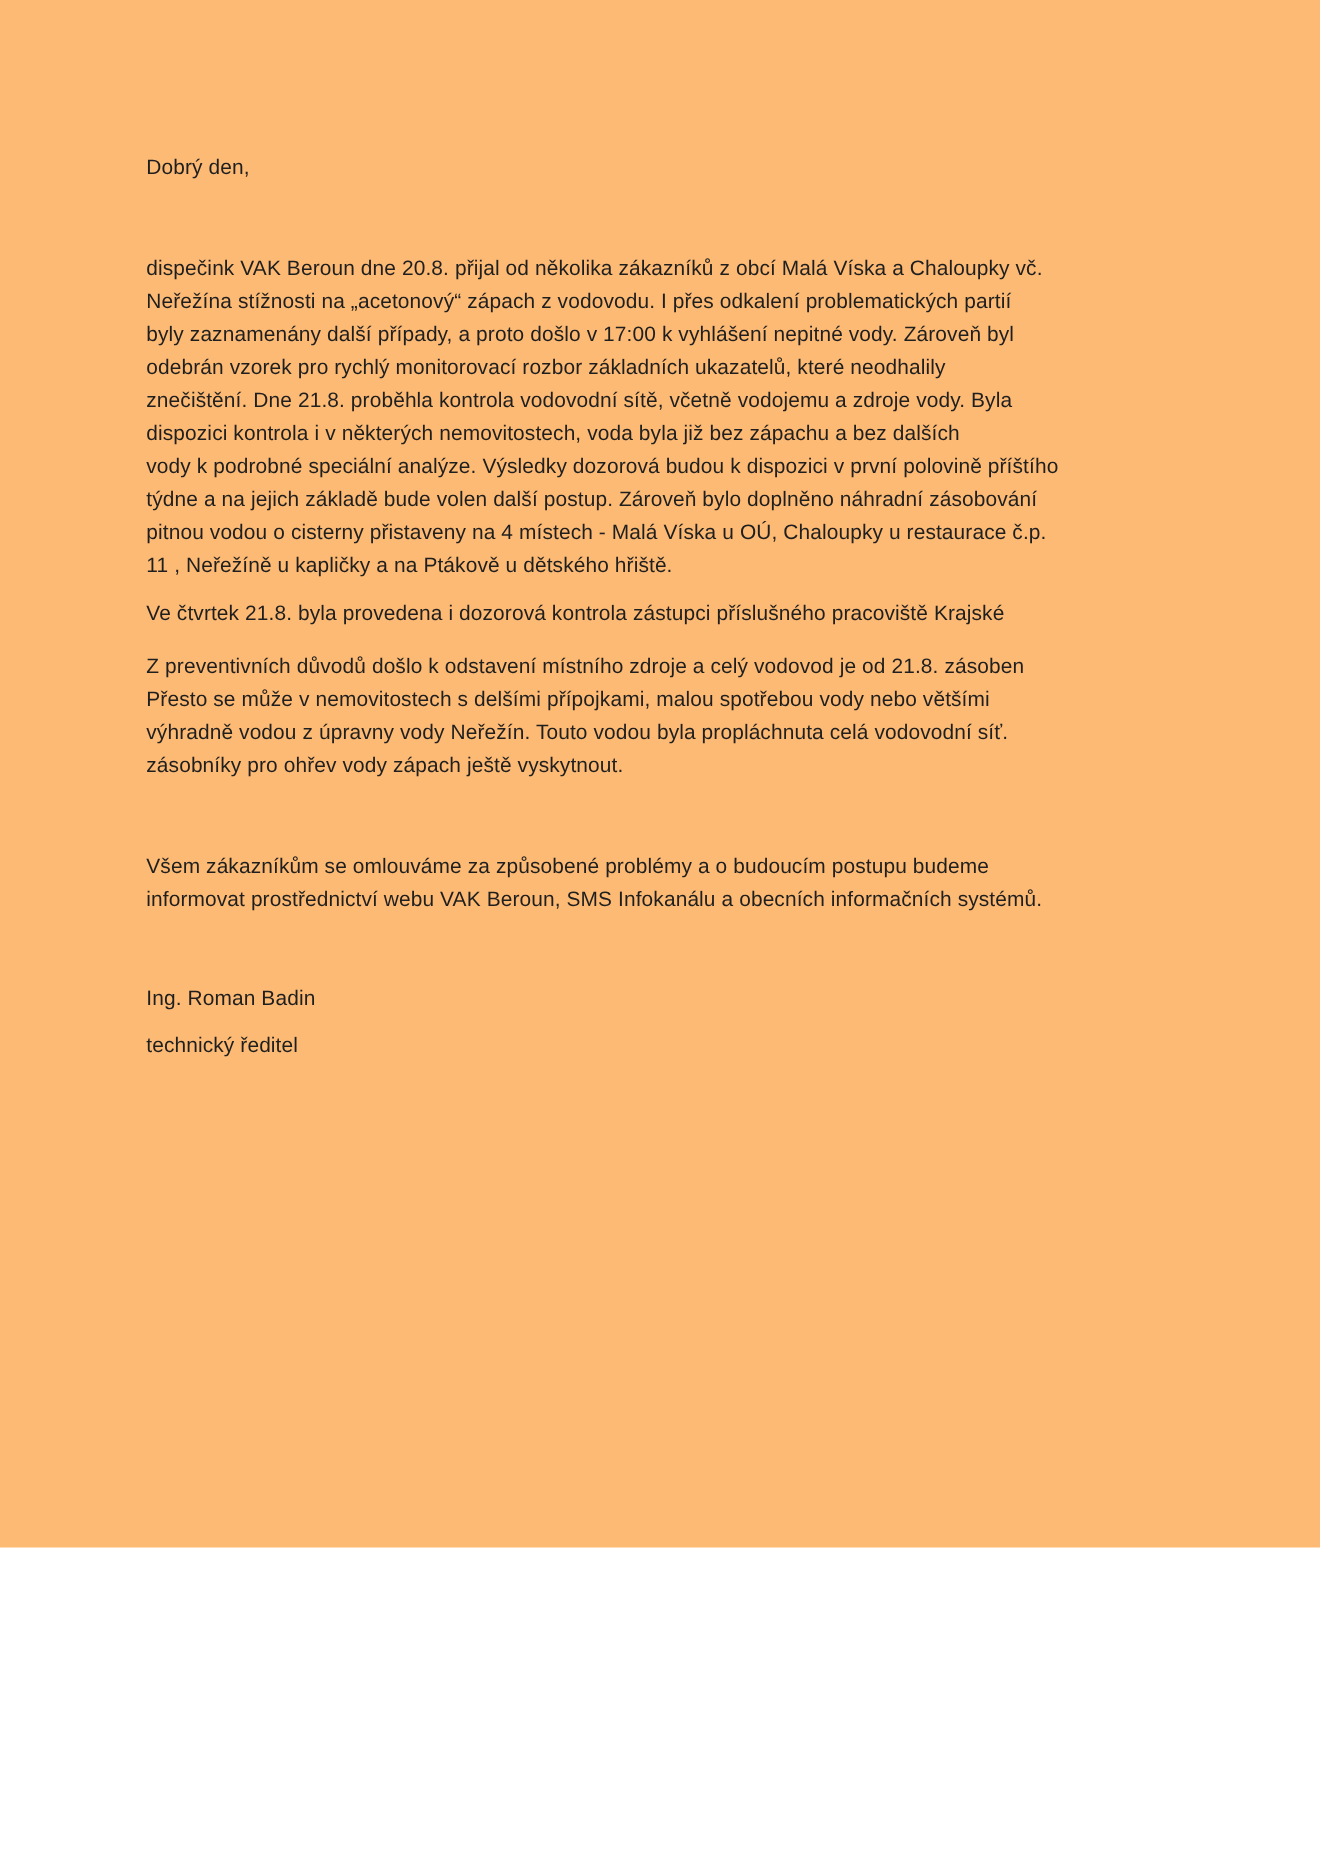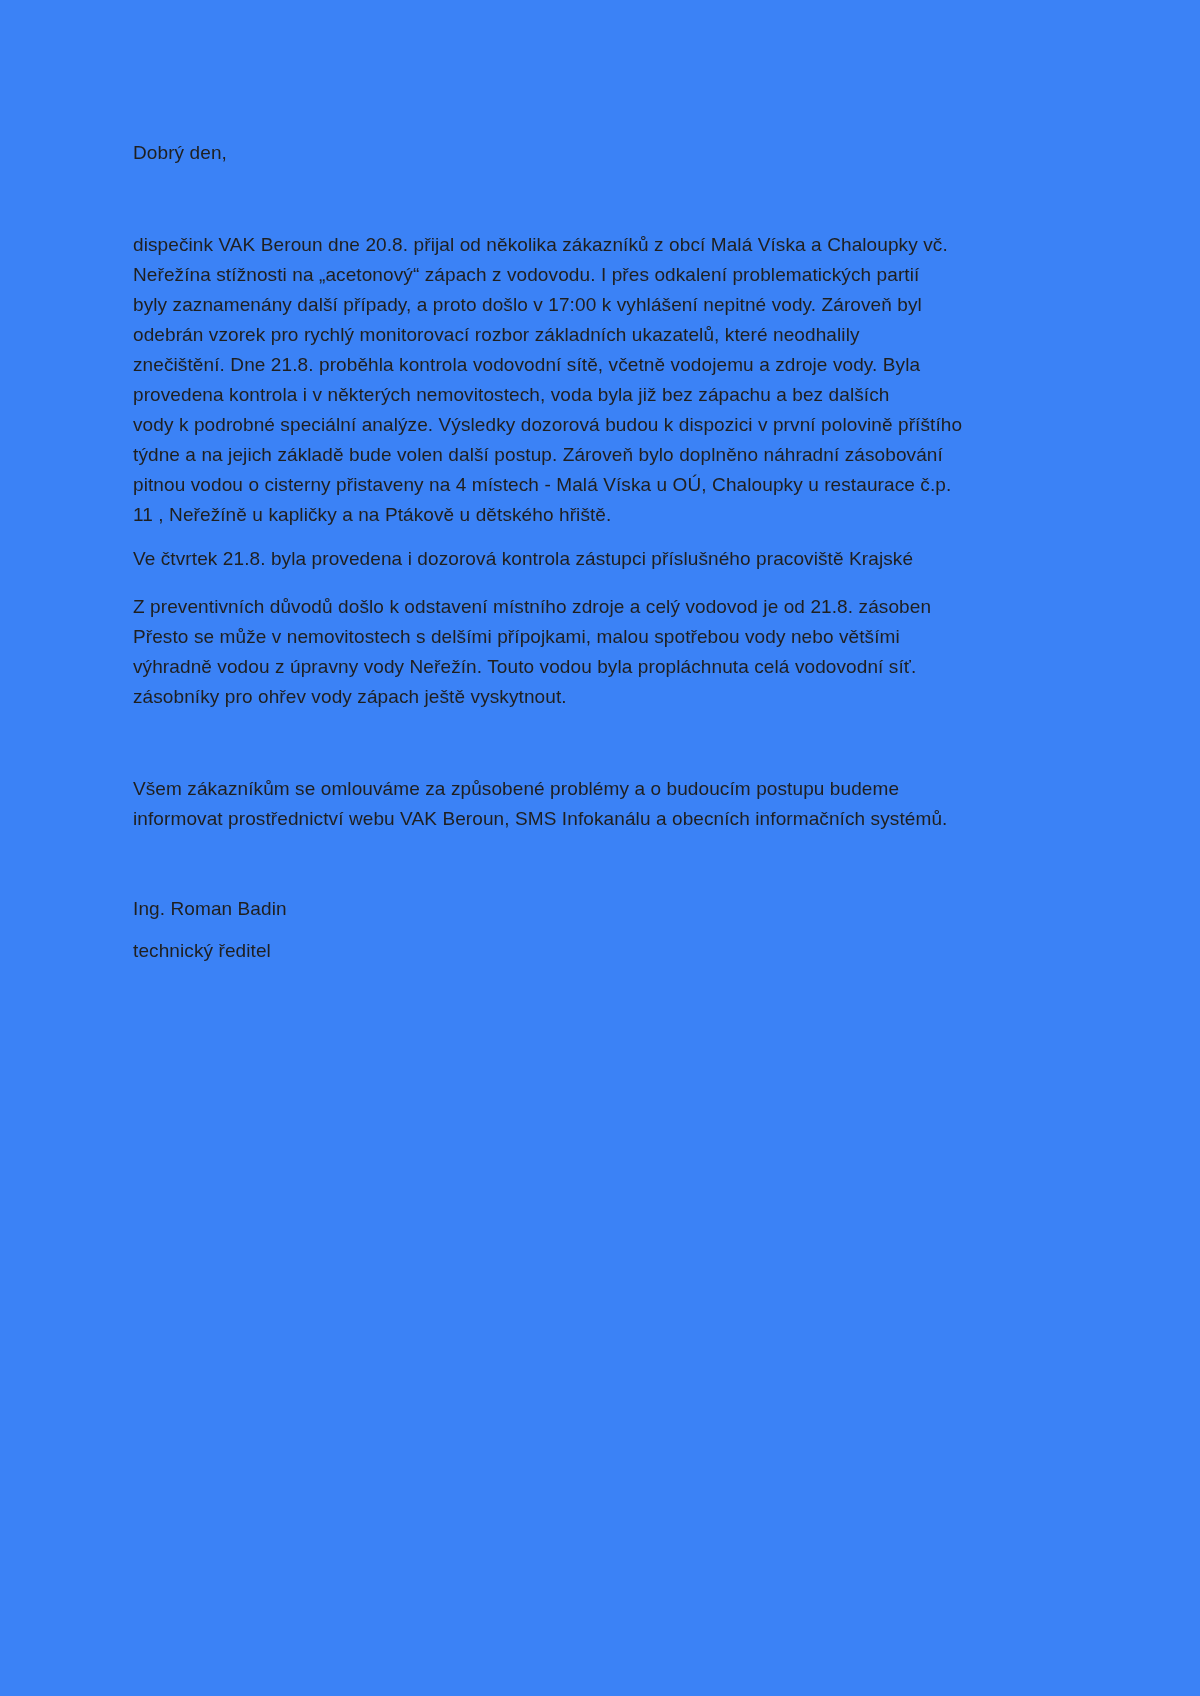--- a/index.html
+++ b/index.html
@@ -2,22 +2,22 @@
 <html lang="cs"><head>
 <meta charset="utf-8">
 <style>
   * { margin: 0; padding: 0; box-sizing: border-box; }
   html, body {
     background: #ffffff;
   }
   .page {
     position: relative;
     width: 1200px;
-    height: 1696px;
-    background: #3b82f6;
+    height: 1407px;
+    background: #fdba74;
     overflow: hidden;
     font-family: "Liberation Sans", "DejaVu Sans", sans-serif;
     color: #1f1f1f;
   }
   .content {
     padding: 138px 120px 0 133px;
     font-size: 19px;
     line-height: 30px;
     font-weight: 400;
     letter-spacing: 0.1px;
@@ -39,21 +39,21 @@
     <div class="greeting">
       <div class="line">Dobrý den,</div>
     </div>
 
     <div class="para-1">
       <div class="line">dispečink VAK Beroun dne 20.8. přijal od několika zákazníků z obcí Malá Víska a Chaloupky vč.</div>
       <div class="line">Neřežína stížnosti na „acetonový“ zápach z vodovodu. I přes odkalení problematických partií</div>
       <div class="line">byly zaznamenány další případy, a proto došlo v 17:00 k vyhlášení nepitné vody. Zároveň byl</div>
       <div class="line">odebrán vzorek pro rychlý monitorovací rozbor základních ukazatelů, které neodhalily</div>
       <div class="line">znečištění. Dne 21.8. proběhla kontrola vodovodní sítě, včetně vodojemu a zdroje vody. Byla</div>
-      <div class="line">provedena kontrola i v některých nemovitostech, voda byla již bez zápachu a bez dalších</div>
+      <div class="line">dispozici kontrola i v některých nemovitostech, voda byla již bez zápachu a bez dalších</div>
       <div class="line">vody k podrobné speciální analýze. Výsledky dozorová budou k dispozici v první polovině příštího</div>
       <div class="line">týdne a na jejich základě bude volen další postup. Zároveň bylo doplněno náhradní zásobování</div>
       <div class="line">pitnou vodou o cisterny přistaveny na 4 místech - Malá Víska u OÚ, Chaloupky u restaurace č.p.</div>
       <div class="line">11 , Neřežíně u kapličky a na Ptákově u dětského hřiště.</div>
     </div>
 
     <div class="para-2">
       <div class="line">Ve čtvrtek 21.8. byla provedena i dozorová kontrola zástupci příslušného pracoviště Krajské</div>
     </div>
 

